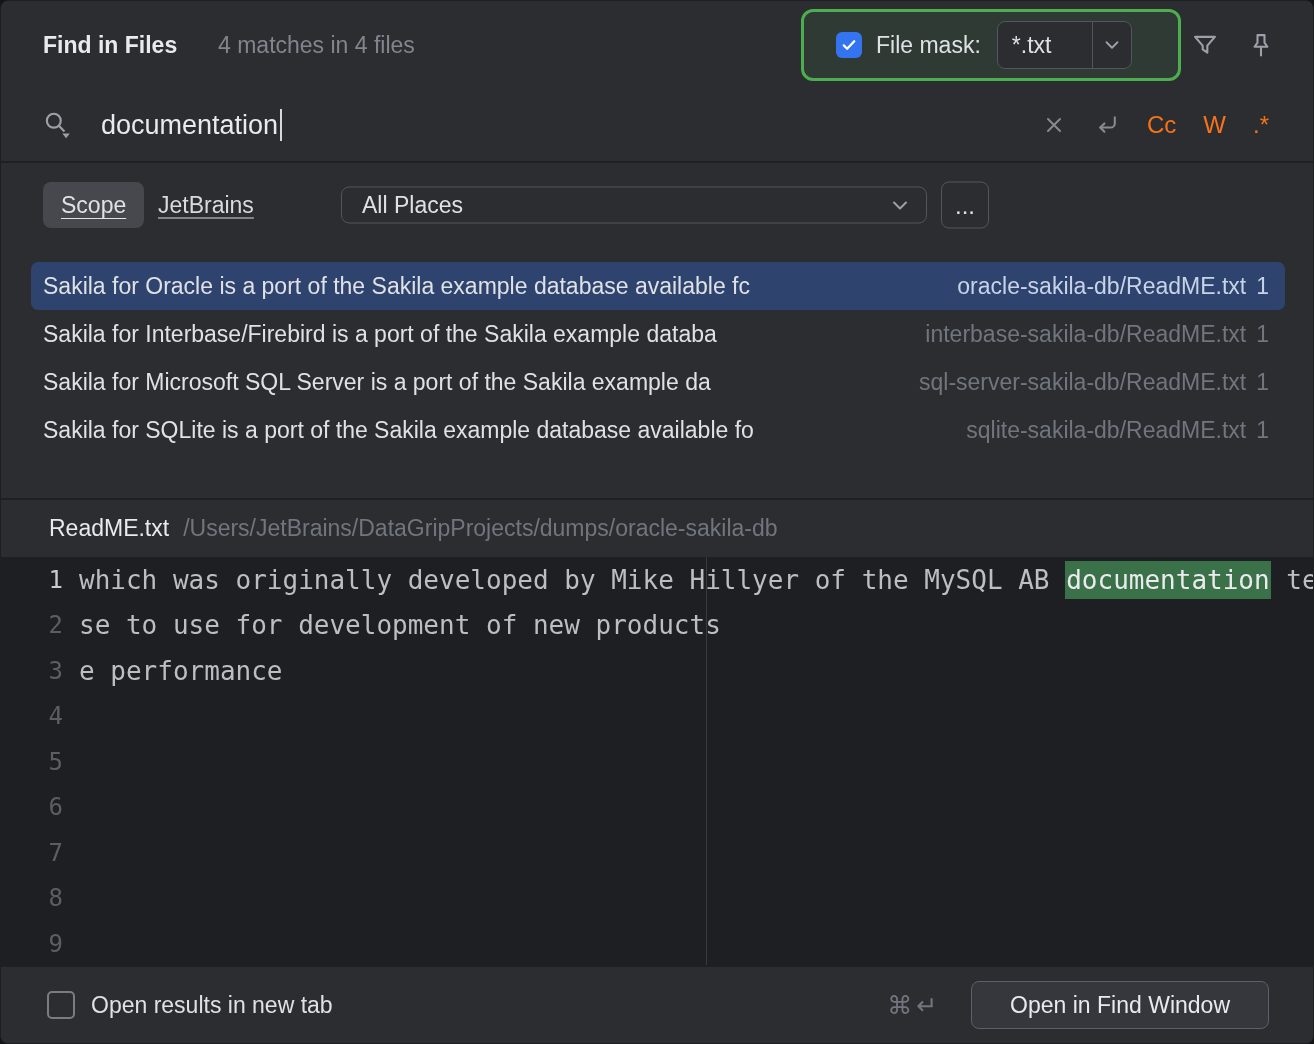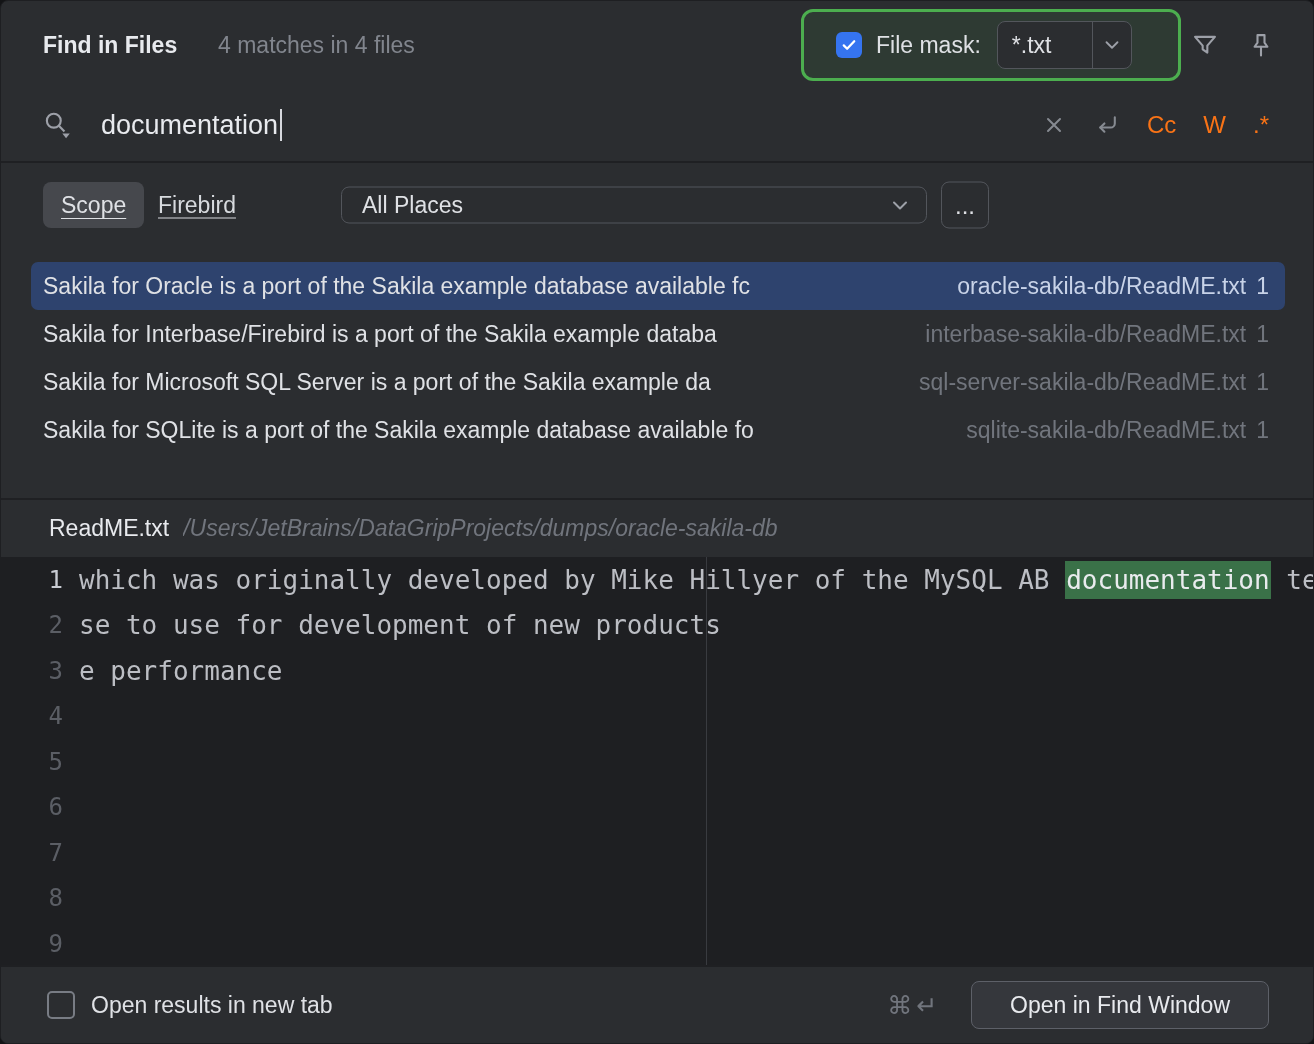--- a/index.html
+++ b/index.html
@@ -46,21 +46,21 @@
   .result-row .rtext{position:relative;z-index:1;white-space:nowrap;overflow:hidden;flex:1 1 auto;padding-right:18px;color:#dfe1e5;}
   .result-row .rpath{position:relative;z-index:1;flex:none;color:#71757d;display:flex;gap:10px;white-space:nowrap;}
   .result-row.selected::before{content:"";position:absolute;left:30px;right:28px;top:0;bottom:0;background:#2e436e;border-radius:7px;}
   .result-row.selected .rpath{color:#c8d3e8;}
 
   .sep-preview{position:absolute;top:497px;left:0;right:0;height:2px;background:#1f2023;}
 
   
   .preview-header{position:absolute;top:499px;left:0;right:0;height:57px;display:flex;align-items:center;padding:0 48px;font-size:23px;box-sizing:border-box;}
   .pfile{color:#e8eaee;}
-  .ppath{margin-left:14px;color:#71757d;white-space:nowrap;overflow:hidden;font-style:italic;}
+  .ppath{margin-left:14px;color:#71757d;white-space:nowrap;overflow:hidden;}
 
   
   .editor{position:absolute;top:556px;left:0;right:0;height:410px;background:#1e1f22;font-family:"DejaVu Sans Mono","Liberation Mono",monospace;font-size:26px;color:#bcbec4;overflow:hidden;}
   .guide{position:absolute;left:705px;top:0;bottom:0;width:1px;background:#393b40;}
   .code-line{height:45.5px;display:flex;align-items:center;white-space:pre;position:relative;}
   .ln{flex:none;width:62px;text-align:right;color:#5b5e65;font-size:24px;font-family:"DejaVu Sans Mono","Liberation Mono",monospace;}
   .ln.cur{color:#c9ccd3;}
   .ct{margin-left:16px;}
   .match{background:#3a7148;color:#e9ebee;padding:4px 1px;}
 
@@ -136,21 +136,21 @@
       <span class="ctl-text">Cc</span>
       <span class="ctl-text">W</span>
       <span class="ctl-text">.*</span>
     </div>
   </div>
 
   <div class="scope-row">
     <div class="scope-pill">
         <span>Scope</span>
       </div>
-    <div class="directory-tab"><span>Firebird</span></div>
+    <div class="directory-tab"><span>JetBrains</span></div>
     <div class="scope-select">
       <span>All Places</span>
       <span class="chev">
         <svg width="24" height="24" viewBox="0 0 24 24" fill="none" stroke="#9da0a8" stroke-width="2" stroke-linecap="round" stroke-linejoin="round">
             <path d="M6 9l6 6 6-6"></path>
           </svg>
       </span>
     </div>
     <div class="more-btn">
         <span>...</span>

